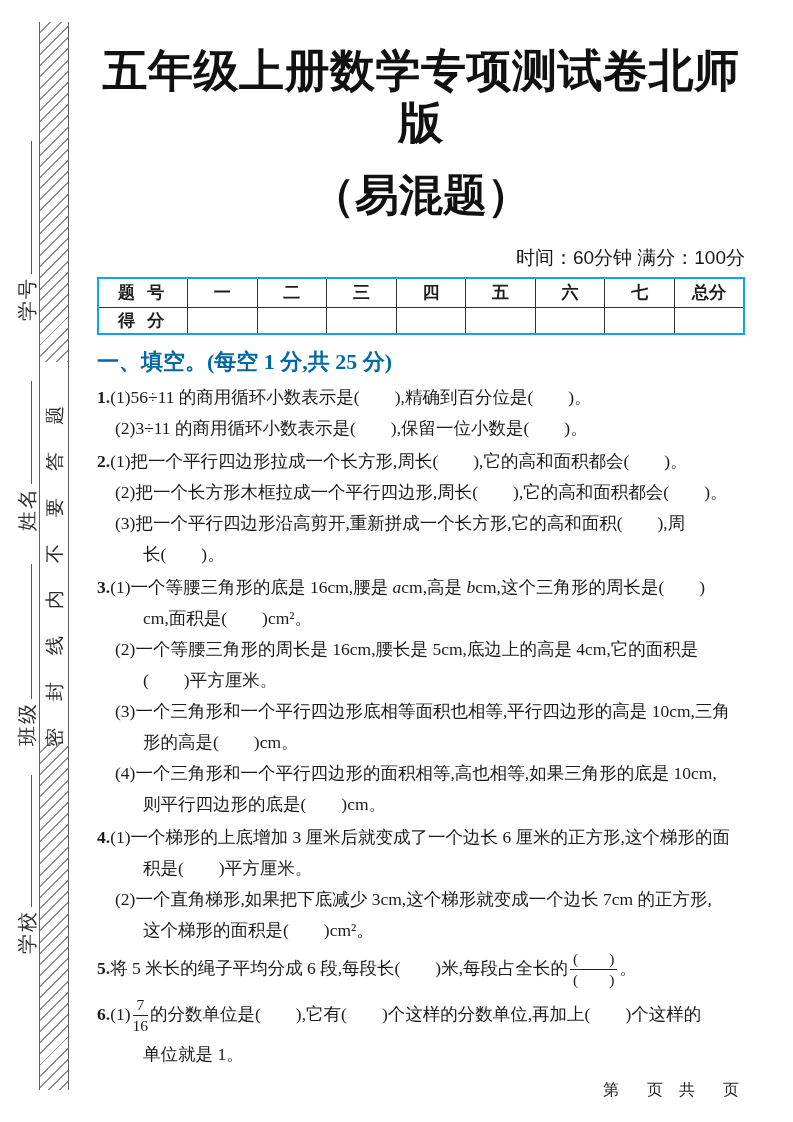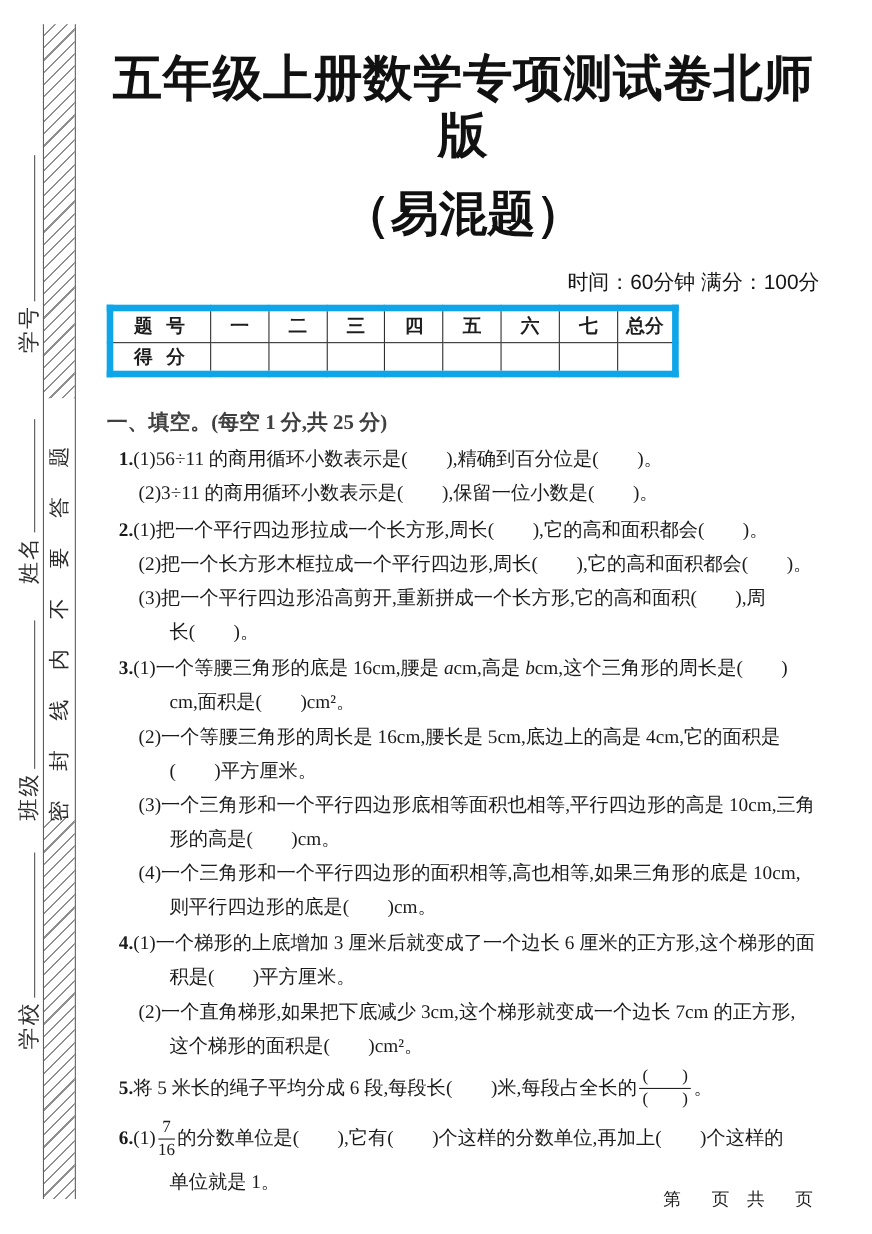--- a/index.html
+++ b/index.html
@@ -48,32 +48,32 @@
   .subtitle{
     margin:22px 0 0;text-align:center;
     font-family:"Liberation Sans",sans-serif;font-weight:900;
     font-size:44px;line-height:1.1;color:#111;
   }
   .meta{
     margin-top:28px;text-align:right;
     font-family:"Liberation Sans",sans-serif;font-size:19px;line-height:1.2;color:#161616;
   }
   table.score{
-    width:520px;margin-top:7px;border-collapse:collapse;table-layout:fixed;
-    border:6px solid #0ea5e9;
+    width:648px;margin-top:7px;border-collapse:collapse;table-layout:fixed;
+    border:2px solid #0ea5e9;
   }
   table.score td{
     border:1px solid #303030;text-align:center;vertical-align:middle;
     font-size:17px;font-weight:bold;color:#1d1d1d;padding:0;
   }
   table.score tr:first-child td{height:28px;border-bottom-width:1.5px;}
   table.score tr:last-child td{height:25px;}
   td.c0{width:88px;letter-spacing:4px;}
-  .section-heading{margin-top:28px;font-size:19px;font-weight:bold;color:#404040;}
-  #questions{margin-top:5px;margin-left:11px;}
+  .section-heading{margin-top:12px;font-size:22px;font-weight:bold;color:#0369a1;}
+  #questions{margin-top:5px;}
   .q{margin-bottom:2px;}
   .line{font-size:17.5px;line-height:31px;min-height:31px;color:#1b1b1b;}
   .line b{font-weight:bold;}
   .line i{font-style:italic;font-family:"Liberation Serif",serif;}
   .ind-1{padding-left:18px;}
   .ind-2{padding-left:46px;}
   .frac{
     display:inline-block;text-align:center;vertical-align:middle;
     line-height:1.15;font-size:15.5px;margin:2px 2px 4px 2px;
   }

